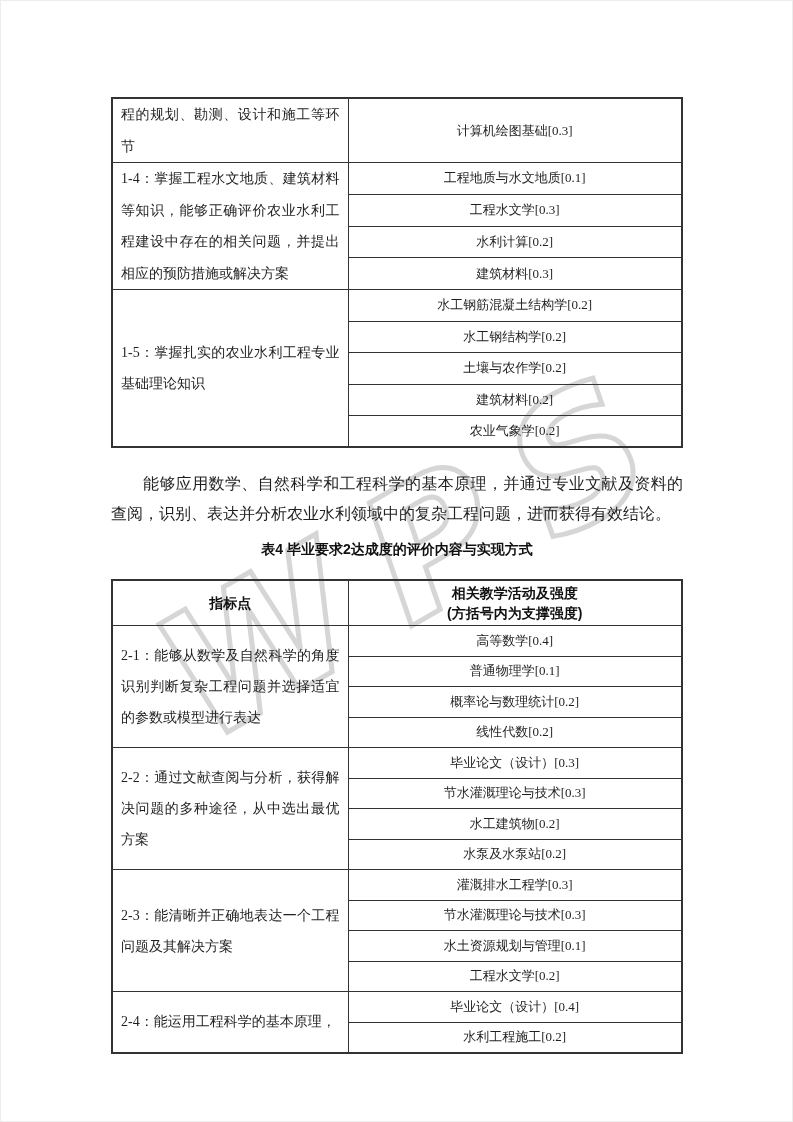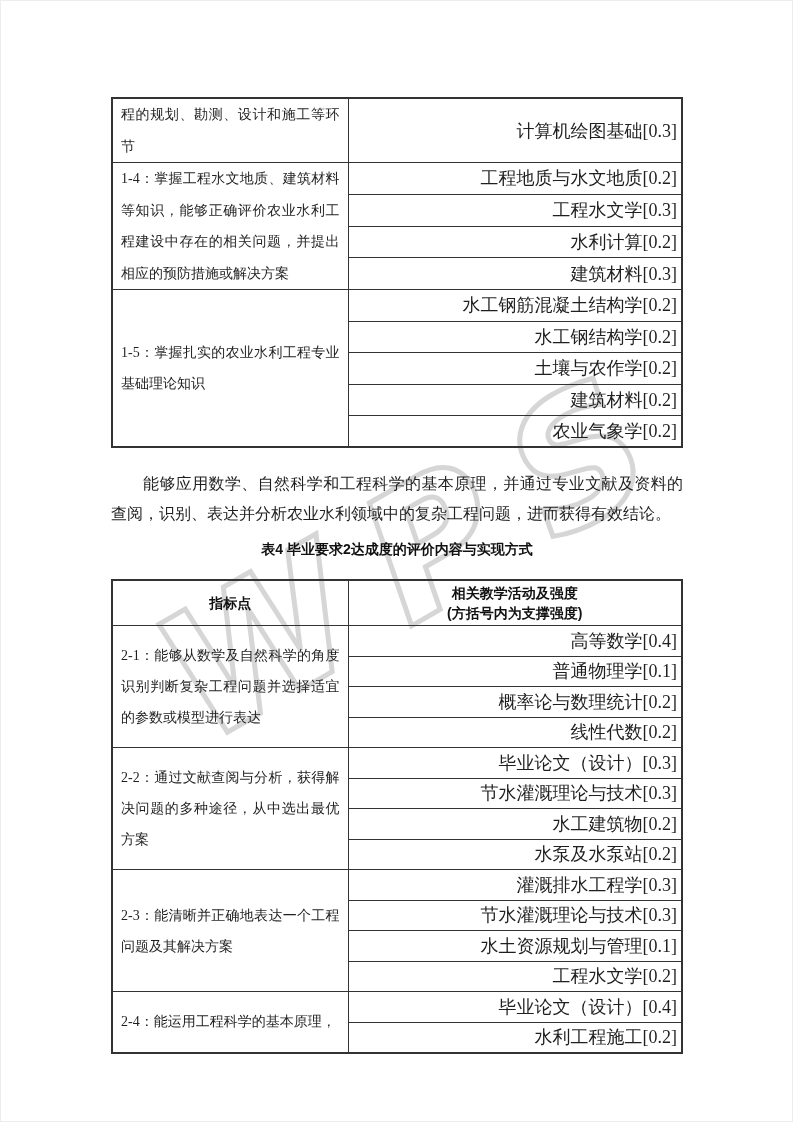--- a/index.html
+++ b/index.html
@@ -17,21 +17,21 @@
   }
   .content { position:absolute; left:111px; top:97px; width:572px; z-index:1; }
 
   table.doc-table { border-collapse:collapse; table-layout:fixed; width:570px; border:2px solid #333; }
   table.doc-table td, table.doc-table th { border:1px solid #333; background:transparent; }
 
   td.ind {
     font-size:14px; line-height:31.5px; padding:0 8px; vertical-align:middle;
     text-align:justify; text-justify:inter-character;
   }
-  td.course { font-size:18px; text-align:right; vertical-align:middle; padding:0 4px; }
+  td.course { font-size:13px; text-align:center; vertical-align:middle; padding:0 4px; }
   table.t1 td.course { height:31.5px; }
   table.t2 td.course { height:30.5px;margin-top:15px; }
   table.t2 td.ind { line-height:31px; }
 
   table.t2 th {
     font-family:"Liberation Sans","DejaVu Sans",sans-serif; font-weight:bold;
     font-size:14px; line-height:20px; height:44px; vertical-align:middle;
     text-align:center; padding:2px; color:#111;
   }
 
@@ -64,21 +64,21 @@
           <col style="width:236px">
           <col style="width:334px">
         </colgroup>
       <tbody id="t1-body">
           <tr>
             <td class="ind" rowspan="1">程的规划、勘测、设计和施工等环节</td>
             <td class="course">计算机绘图基础[0.3]</td>
           </tr>
           <tr>
             <td class="ind" rowspan="4">1-4：掌握工程水文地质、建筑材料等知识，能够正确评价农业水利工程建设中存在的相关问题，并提出相应的预防措施或解决方案</td>
-            <td class="course">工程地质与水文地质[0.2]</td>
+            <td class="course">工程地质与水文地质[0.1]</td>
           </tr>
           <tr>
             <td class="course">工程水文学[0.3]</td>
           </tr>
           <tr>
             <td class="course">水利计算[0.2]</td>
           </tr>
           <tr>
             <td class="course">建筑材料[0.3]</td>
           </tr>

